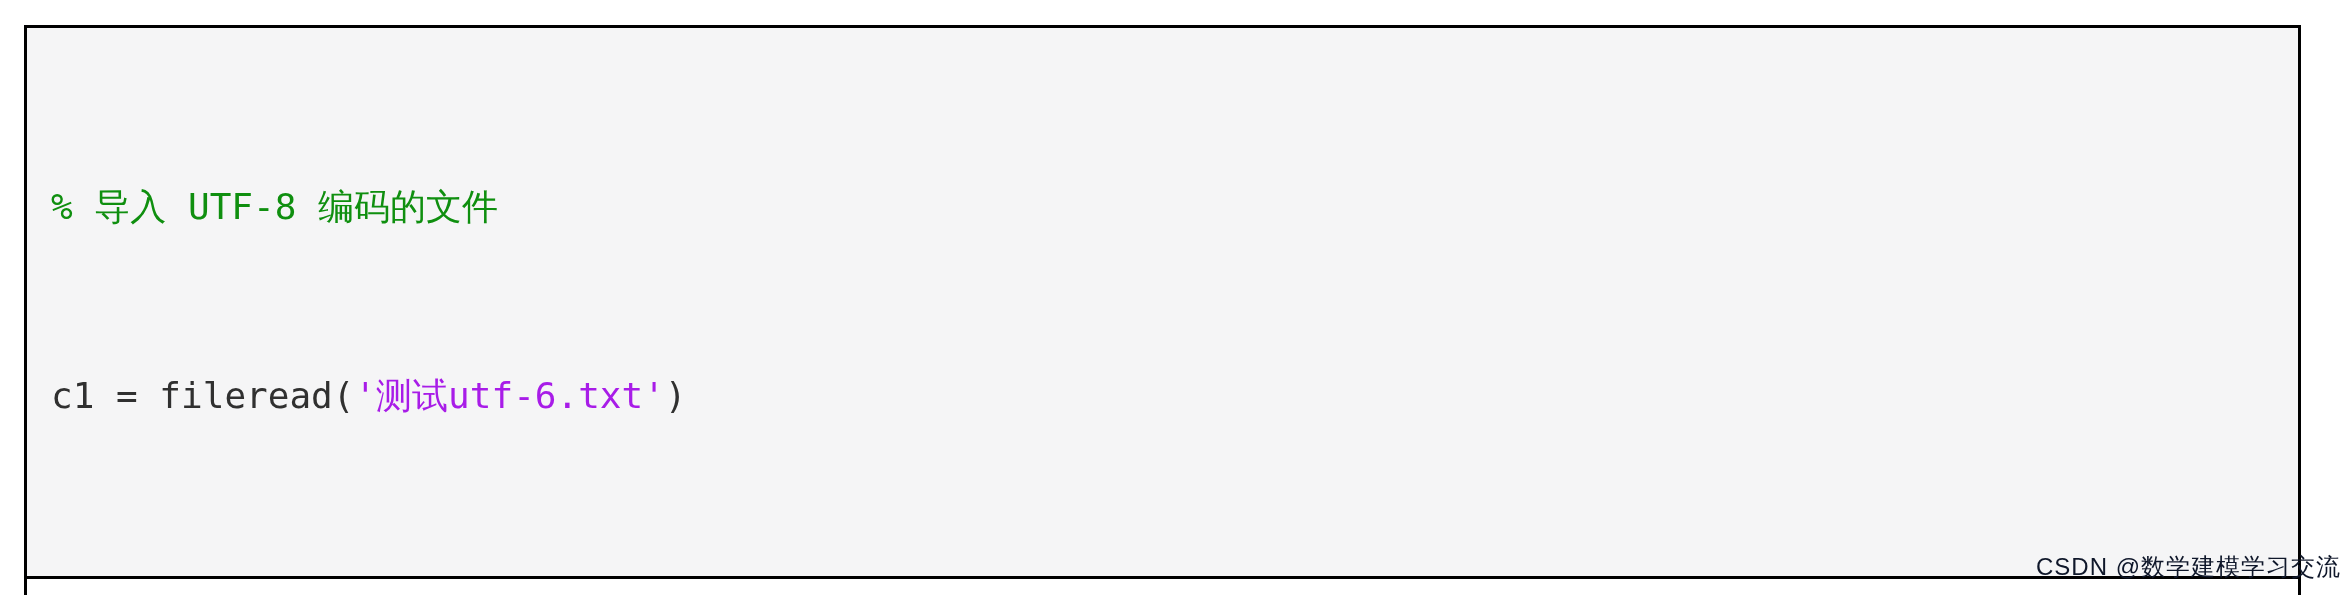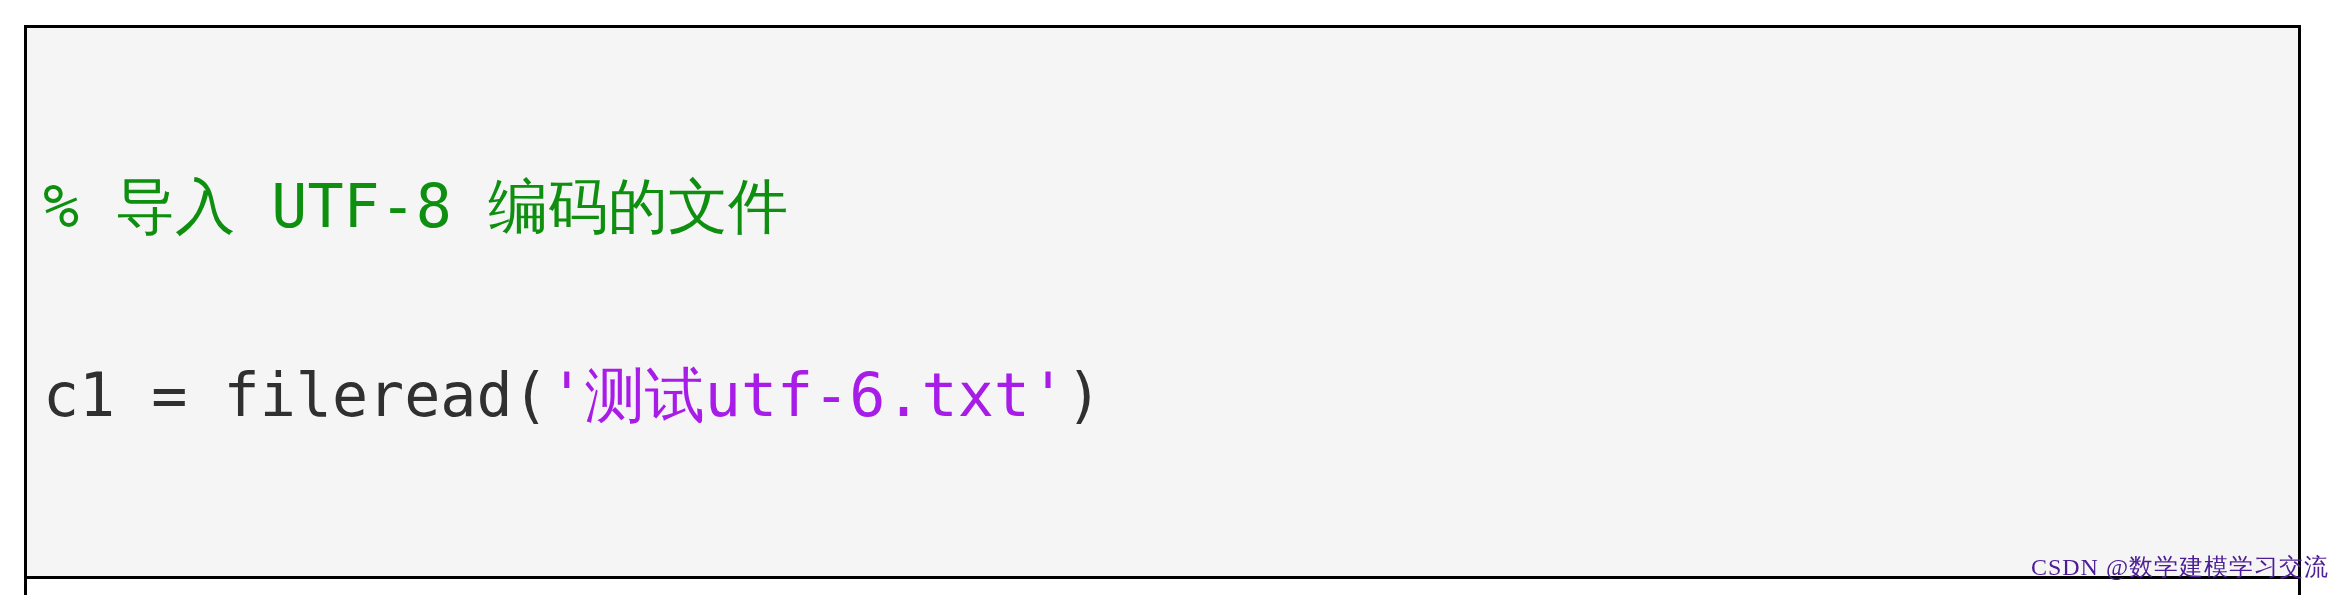--- a/index.html
+++ b/index.html
@@ -27,48 +27,48 @@
   .row {
     box-sizing: border-box;
     white-space: pre;
     overflow: hidden;
   }
   .row + .row {
     border-top: 3px solid #000000;
   }
   .code-block {
     background: #f5f5f6;
-    padding: 21px 36px 23px 16px;
+    padding: 21px 36px 23px 24px;
     font-family: "DejaVu Sans Mono", "Liberation Mono", monospace;
-    font-size: 60px;
+    font-size: 36px;
     line-height: 63px;
     color: #303030;
   }
   .comment-line {
     color: #0f8f0f;
   }
   .string-literal {
     color: #a81ce8;
   }
   .output-block {
     background: #ffffff;
     padding: 22px 36px 24px 36px;
     font-family: "DejaVu Serif", "Liberation Serif", serif;
     font-size: 45px;
     line-height: 48px;
     color: #000000;
   }
   .watermark {
     position: absolute;
-    right: 20px;
+    right: 8px;
     bottom: 12px;
     font-size: 24px;
-    color: #4c1d95;
+    color: #0f172a;
     letter-spacing: 1px;
-    font-family: Liberation Serif, serif;
+    font-family: Liberation Sans, sans-serif;
   }
 </style>
 </head>
 <body>
 
 <div class="canvas">
   <div class="codeframe">
 
     <section class="row code-block">
       <div class="comment-line">% 导入 UTF-8 编码的文件</div>

